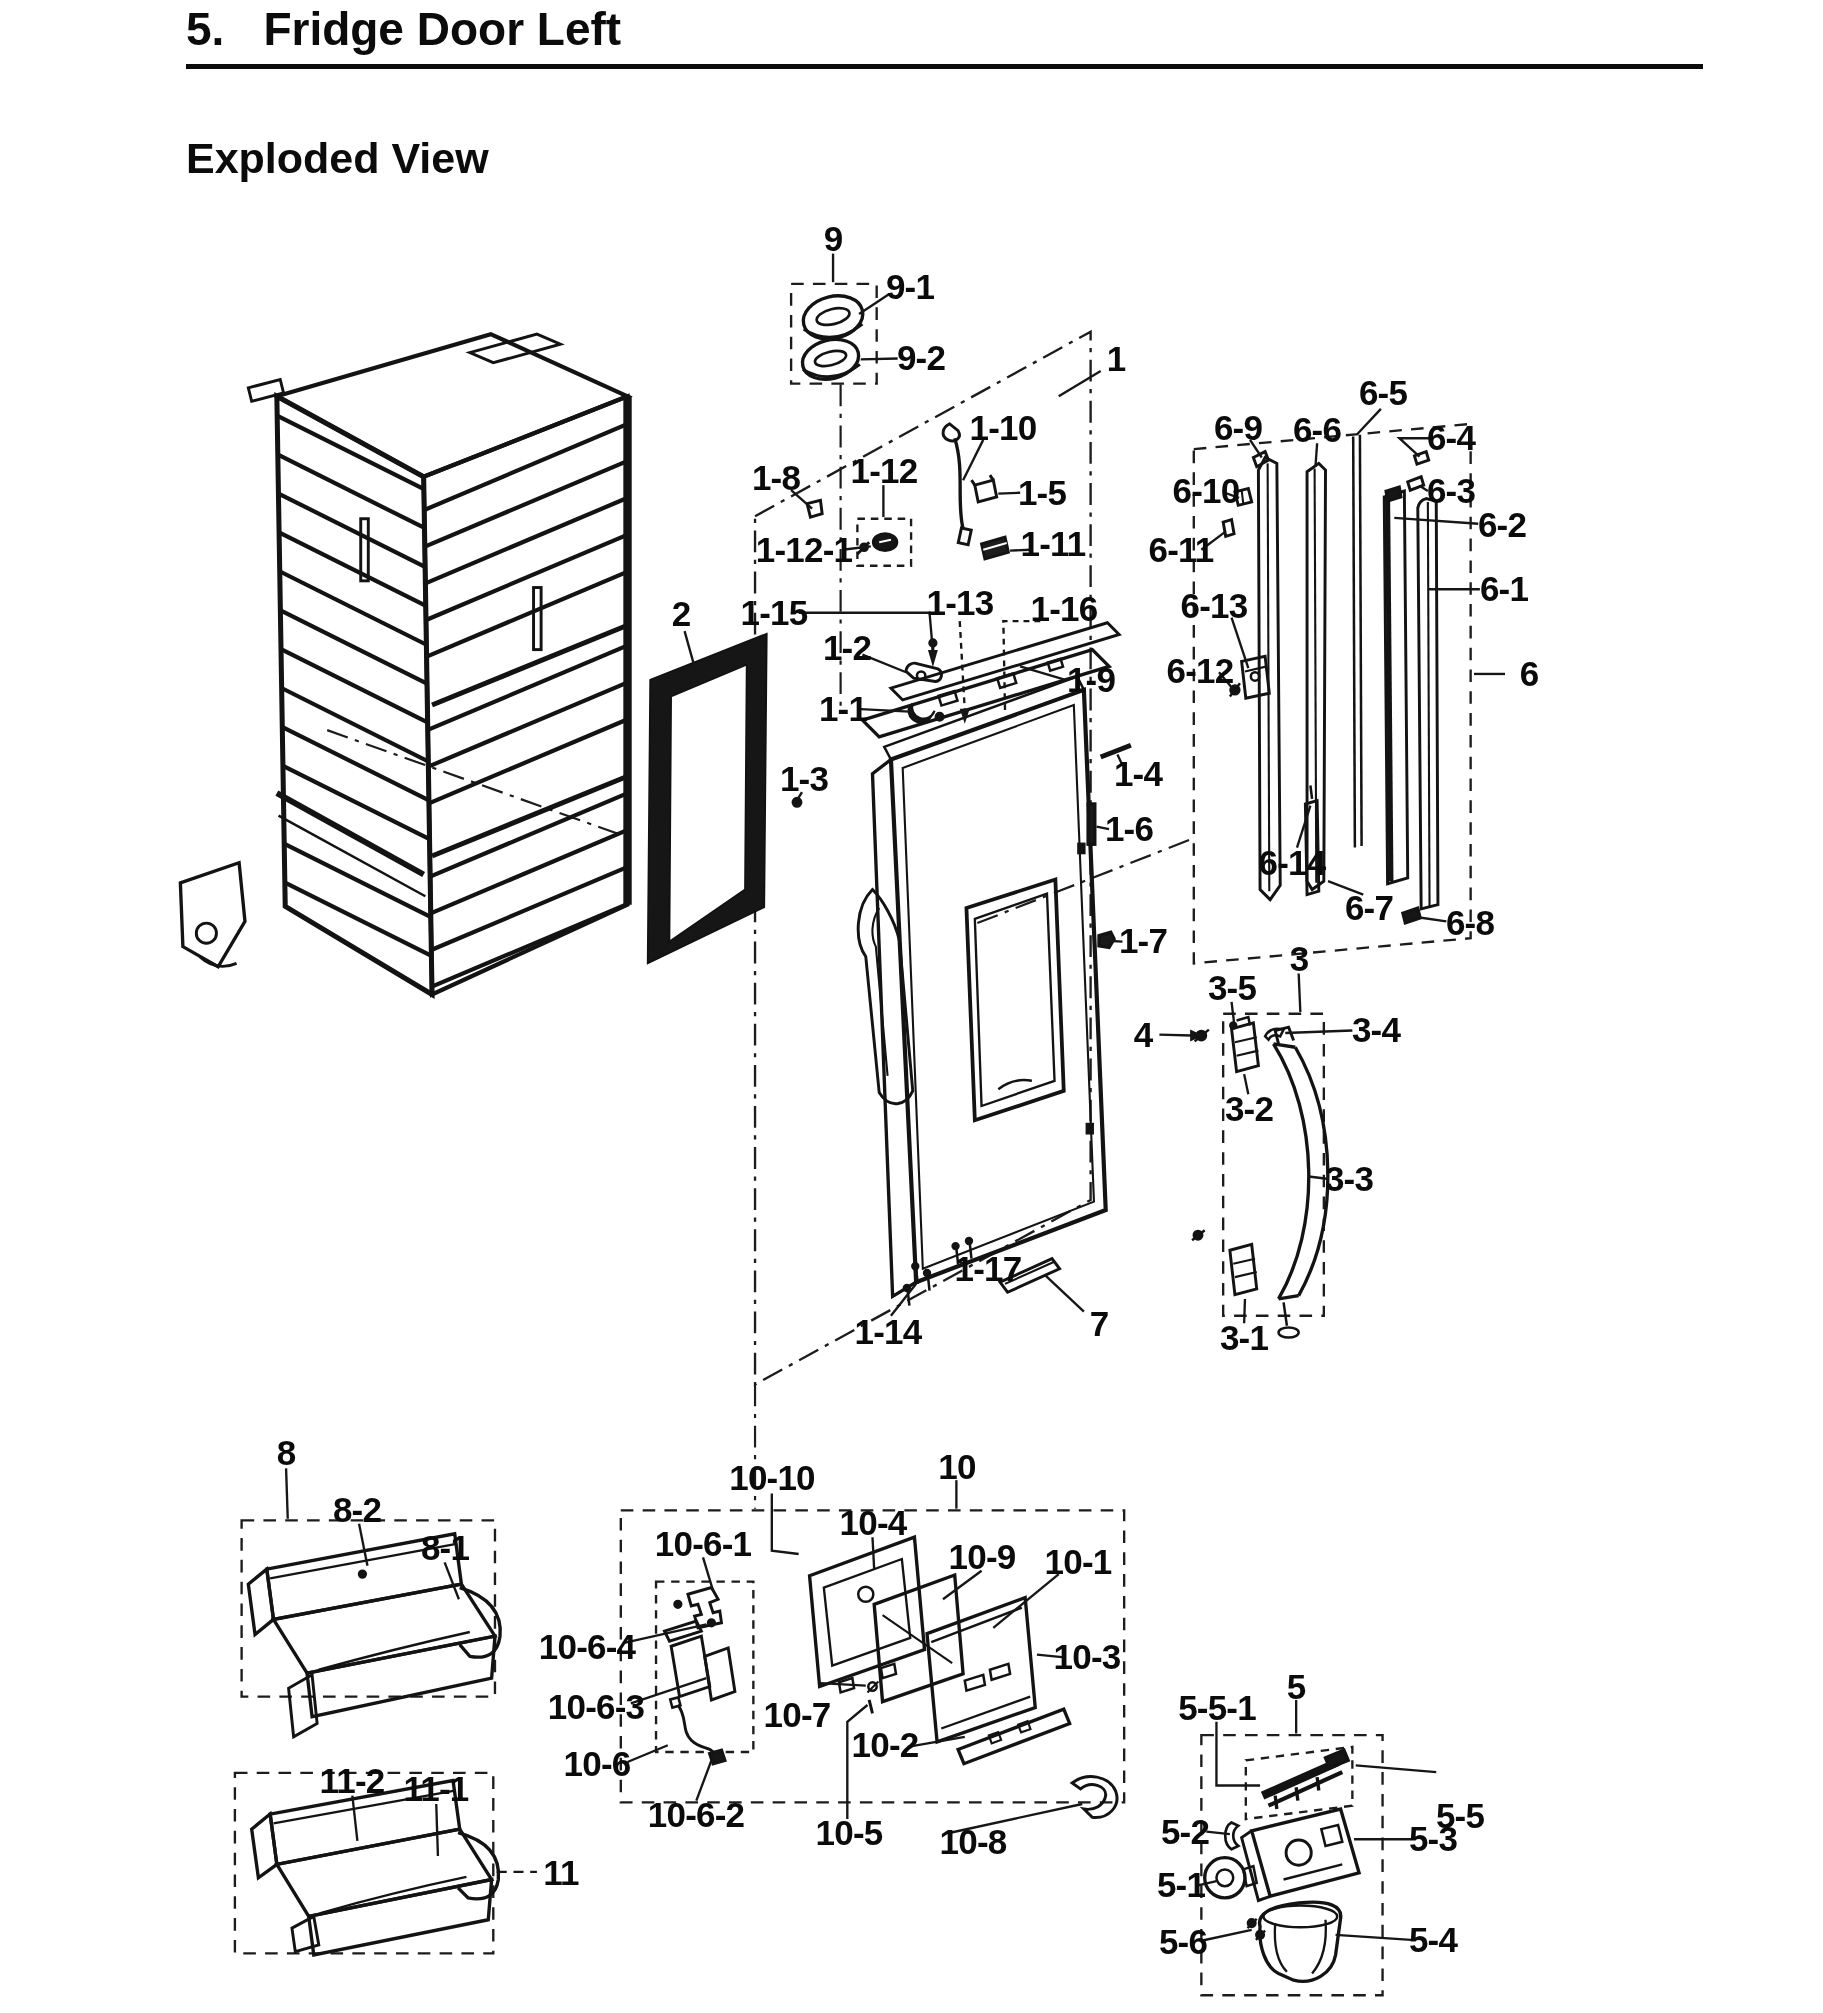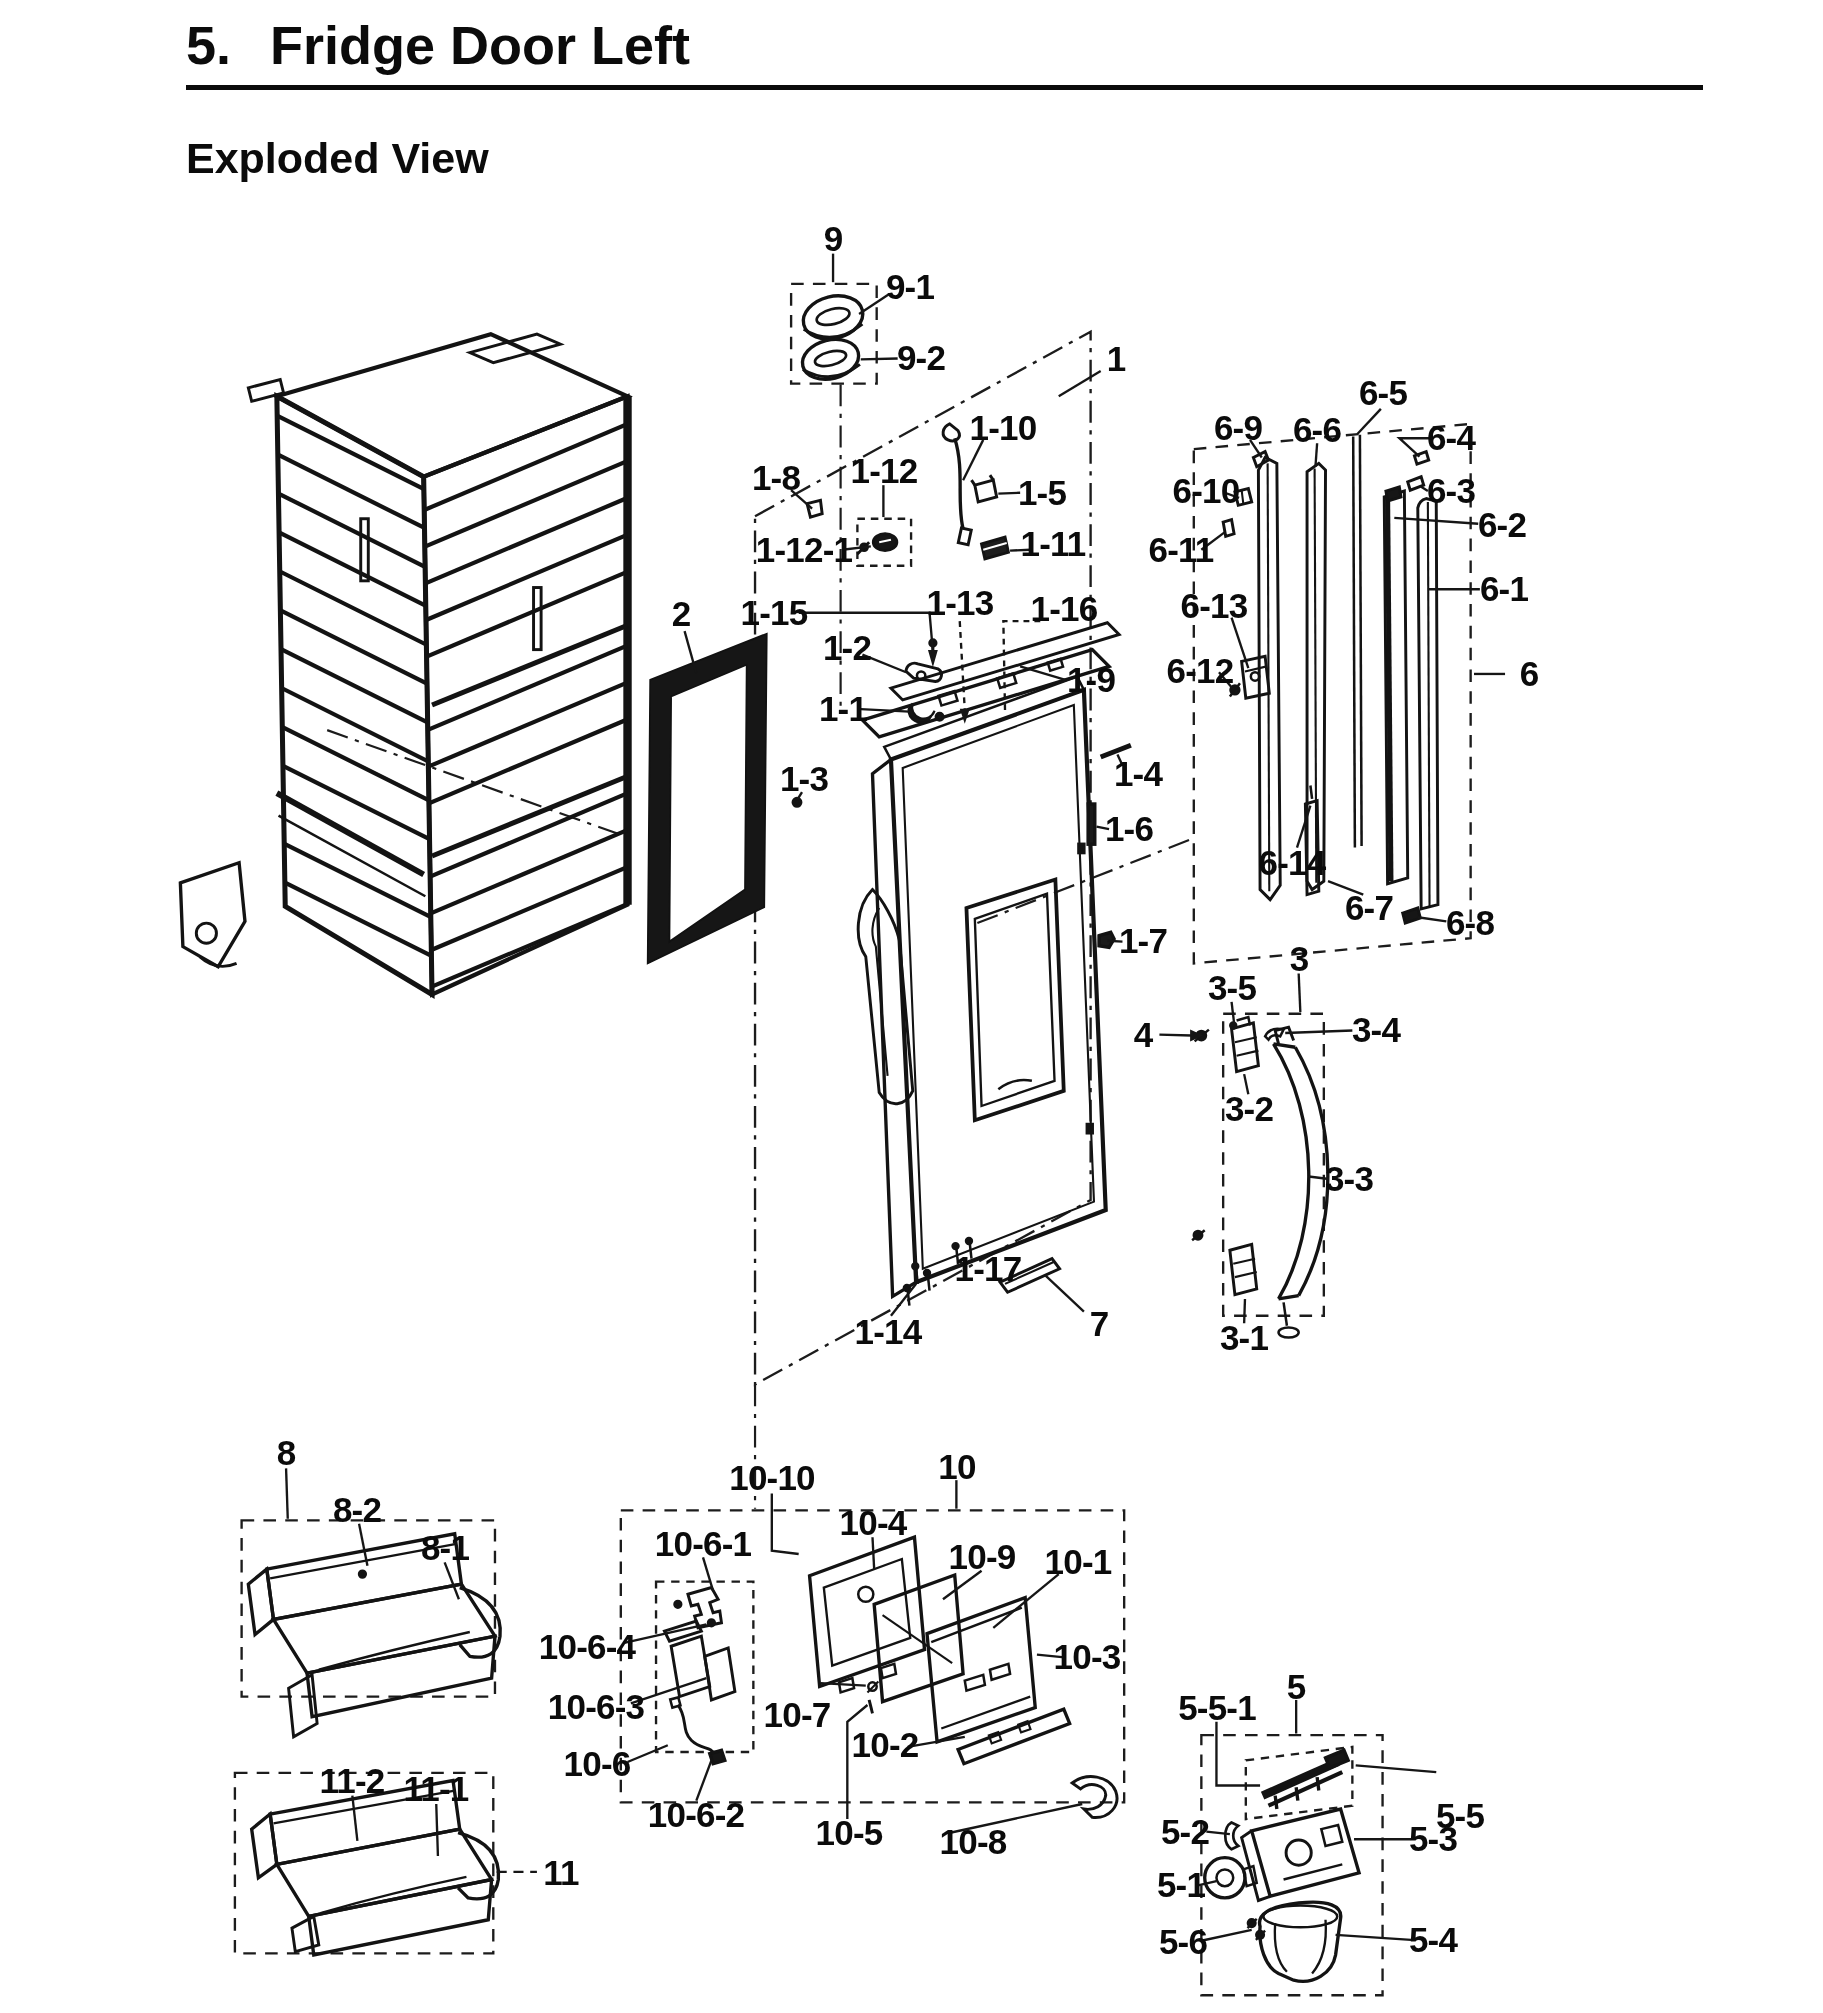--- a/index.html
+++ b/index.html
@@ -1,19 +1,19 @@
 <!DOCTYPE html>
 <html style="font-size:13.4px"><head>
 <meta charset="utf-8">
 <style>
   html,body{margin:0;padding:0;background:#fff;}
   .page{position:relative;width:1823px;height:2014px;background:#ffffff;overflow:hidden;
         font-family:"Liberation Sans",sans-serif;color:#0b0b0b;}
-  .title{position:absolute;left:186px;top:12px;width:1517px;margin:0;
-         font-size:54px;font-weight:bold;letter-spacing:0;line-height:1.25;
+  .title{position:absolute;left:186px;top:1px;width:1517px;margin:0;
+         font-size:46px;font-weight:bold;letter-spacing:0;line-height:1.25;
          border-bottom:5.9px solid #0b0b0b;padding-bottom:5px;}
   .title .num{display:inline-block;margin-right:39px;}
   .subtitle{position:absolute;left:186px;top:134px;margin:0;font-size:43px;font-weight:bold;}
   .diagram{position:absolute;left:0;top:0;width:1823px;height:2014px;}
   .diagram svg{position:absolute;left:0;top:0;}
   .labels{position:absolute;left:0;top:0;width:100%;height:100%;}
   .part-label{position:absolute;transform:translate(-50%,-50%);
       font-size:35px;font-weight:bold;letter-spacing:-0.8px;white-space:nowrap;color:#0b0b0b;}
 </style>
 </head>

